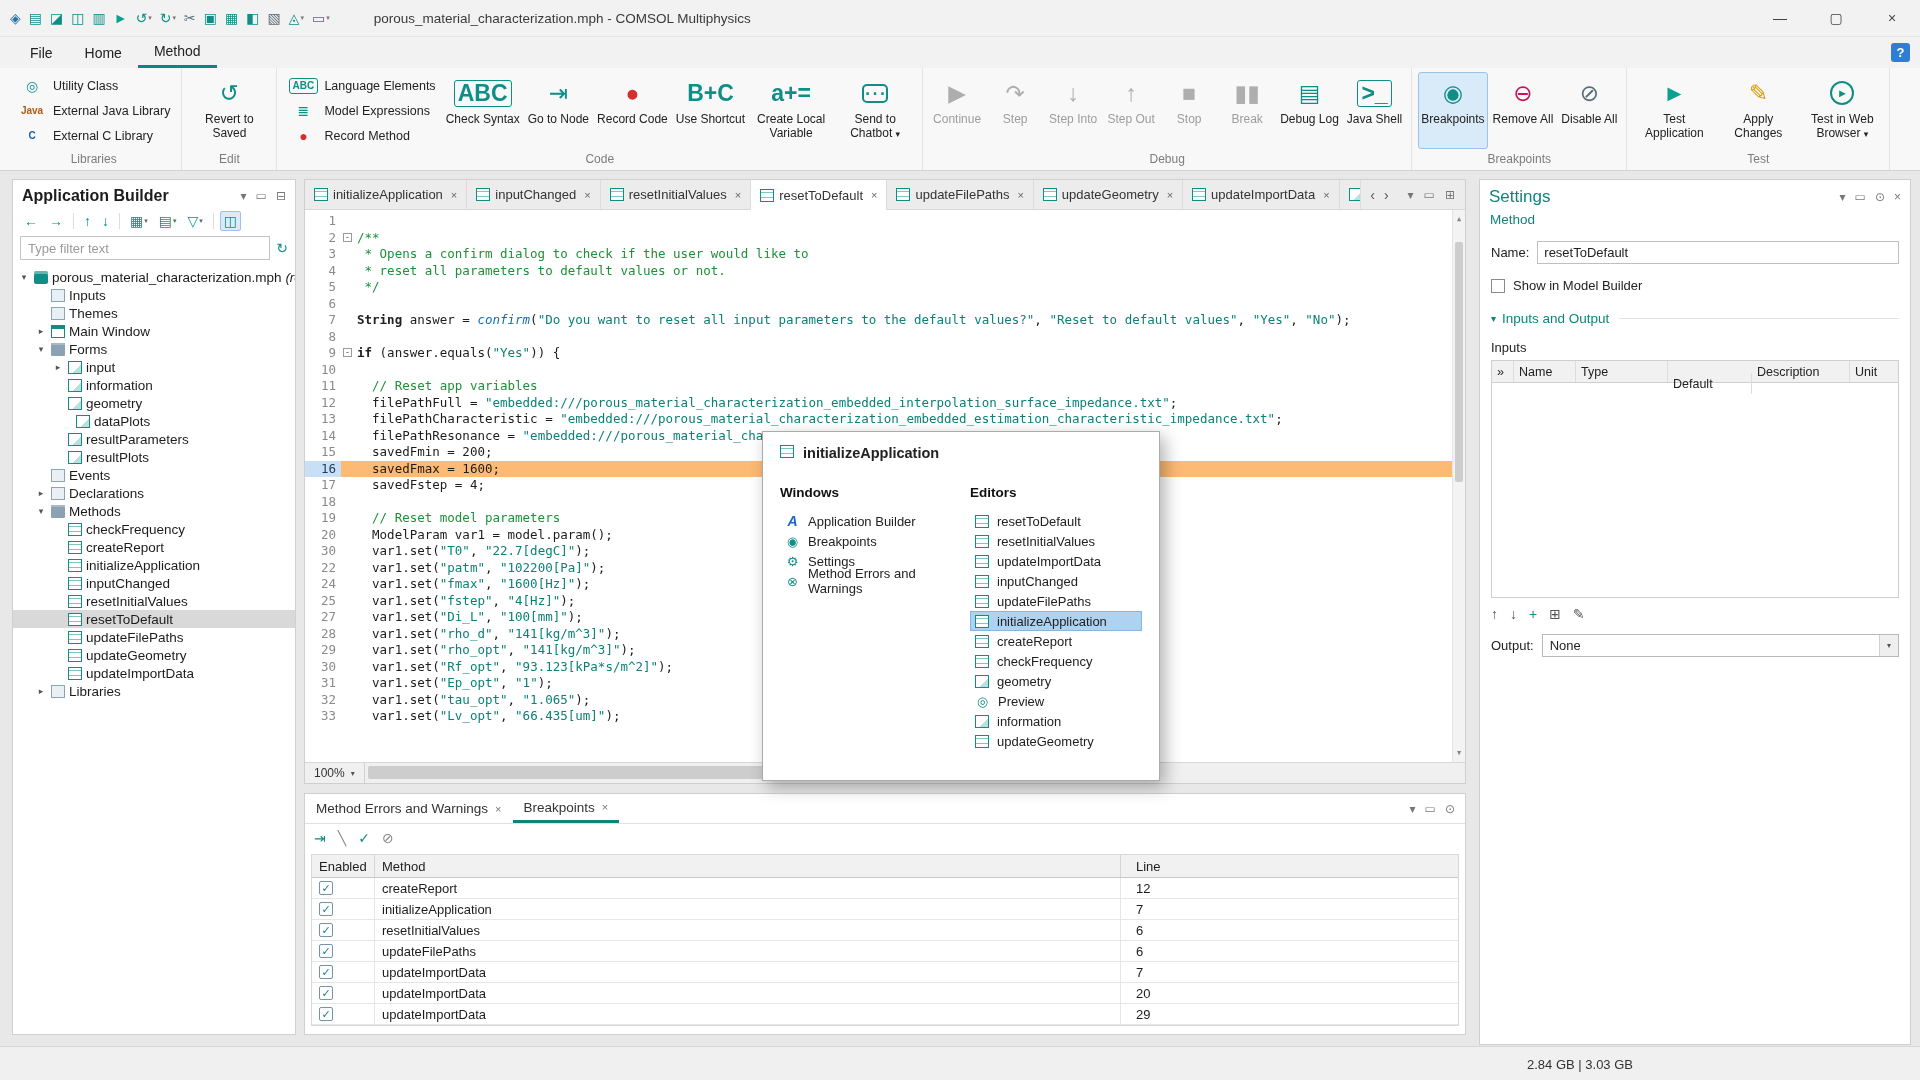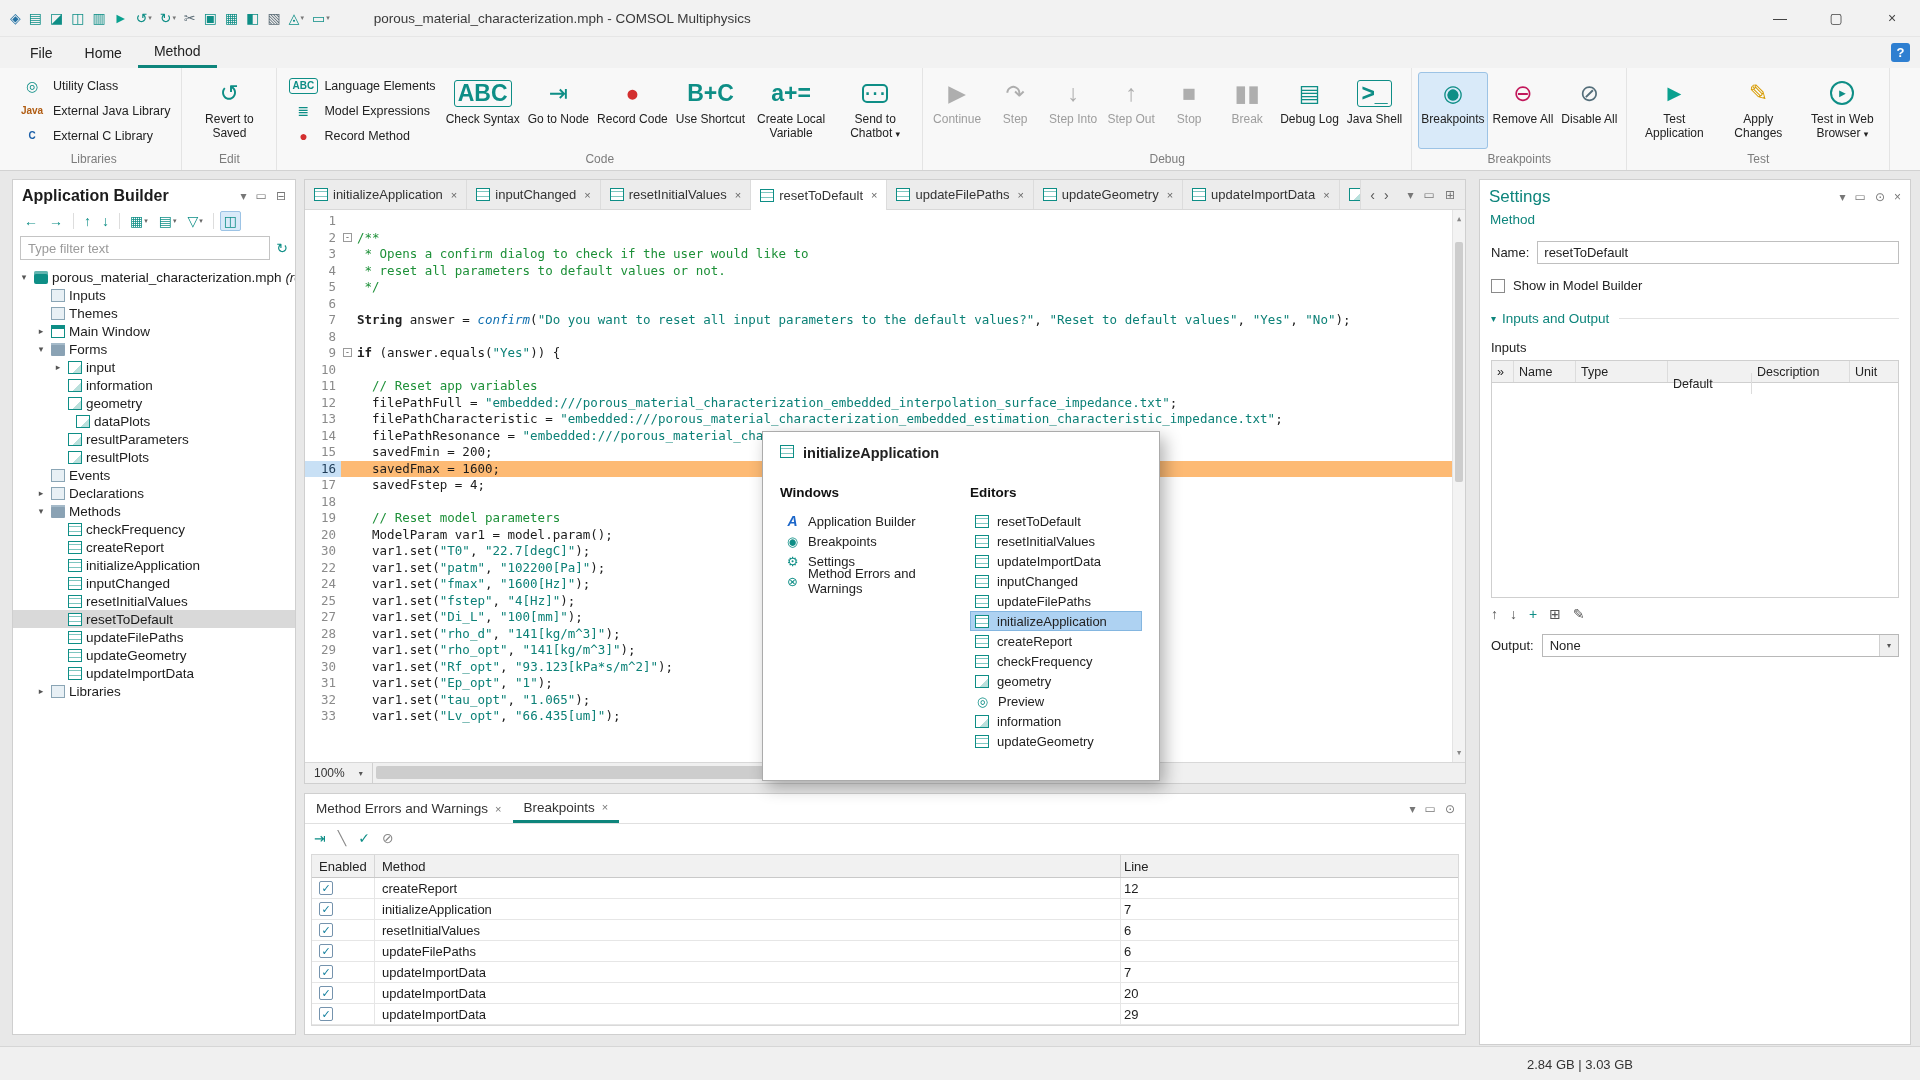--- a/index.html
+++ b/index.html
@@ -95,37 +95,37 @@
 .cl.cur{background:#fdba74}
 .cl.cur .cn{background:#c8e0f5;color:#1f3c57}
 .c-com{color:#1d9038}
 .c-str{color:#0c8177}
 .c-kw{color:#222;font-weight:bold}
 .c-fn{color:#0f6fb0;font-style:italic}
 #vscroll{position:absolute;right:0;top:0;bottom:0;width:13px;background:#f3f3f3;border-left:1px solid #e4e4e4}
 #vscroll .arr{position:absolute;left:0;right:0;text-align:center;font-size:7px;color:#888}
 #vthumb{position:absolute;left:2px;right:2px;top:32px;height:240px;background:#cdcdcd;border-radius:2px}
 #zoombar{height:21px;background:#f0f0f0;border-top:1px solid #d8d8d8;display:flex;align-items:stretch}
-#zoomsel{display:flex;align-items:center;gap:14px;border-right:1px solid #d0d0d0;padding:0 9px;font-size:12px;color:#333}
+#zoomsel{display:flex;align-items:center;gap:6px;border-right:1px solid #d0d0d0;padding:0 9px;font-size:12px;color:#333}
 #zoomsel .caret{font-size:8px;color:#555}
 #hscroll{flex:1;position:relative}
 #hthumb{position:absolute;left:3px;top:3px;height:13px;width:56%;background:#cdcdcd;border-radius:2px}
 
 
 .bp-tabs{display:flex;height:30px;align-items:stretch;font-size:13.5px;border-bottom:1px solid #e0e0e0;background:#fff}
 .bp-tab{display:flex;align-items:center;gap:7px;padding:0 11px;color:#333}
 .bp-tab.active{border-bottom:3px solid #0e857c}
 .bp-tab .x{color:#777;font-size:11px}
 .bp-toolbar{display:flex;gap:12px;align-items:center;padding:6px 9px;font-size:14px}
 #bp-table{margin:2px 6px 0;border:1px solid #d9d9d9;font-size:13px}
 .bprow{display:flex;height:21px;align-items:center;border-bottom:1px solid #e6e6e6;background:#fff}
 .bprow.hd{height:23px;background:#f1f1f1;border-bottom:1px solid #c9c9c9;color:#222}
 .c-en{width:62px;padding-left:7px;display:flex;align-items:center;flex:none}
 .c-me{width:746px;padding-left:7px;flex:none;border-left:1px solid #e6e6e6;height:100%;display:flex;align-items:center}
-.c-li{flex:1;padding-left:3px;border-left:1px solid #e6e6e6;height:100%;display:flex;align-items:center}
+.c-li{flex:1;padding-left:15px;border-left:1px solid #e6e6e6;height:100%;display:flex;align-items:center}
 .bprow.hd .c-me,.bprow.hd .c-li{border-left:1px solid #d6d6d6}
 .cb{width:14px;height:14px;border:1px solid #7593ad;border-radius:2px;background:#fff;color:#0e7d9c;font-size:11px;line-height:12px;text-align:center}
 
 
 #settings{padding-bottom:6px}
 #set-sub{padding:2px 10px 0;color:#0e857c;font-size:13.5px}
 .set-title{font-size:17px;font-weight:normal;color:#0e857c}
 .srow{display:flex;align-items:center;gap:8px;margin:14px 11px 0}
 .slabel{font-size:13px;color:#222;white-space:nowrap}
 #name-input{flex:1;height:23px;border:1px solid #bfbfbf;font-size:13px;padding:0 6px;color:#222;outline:none}

